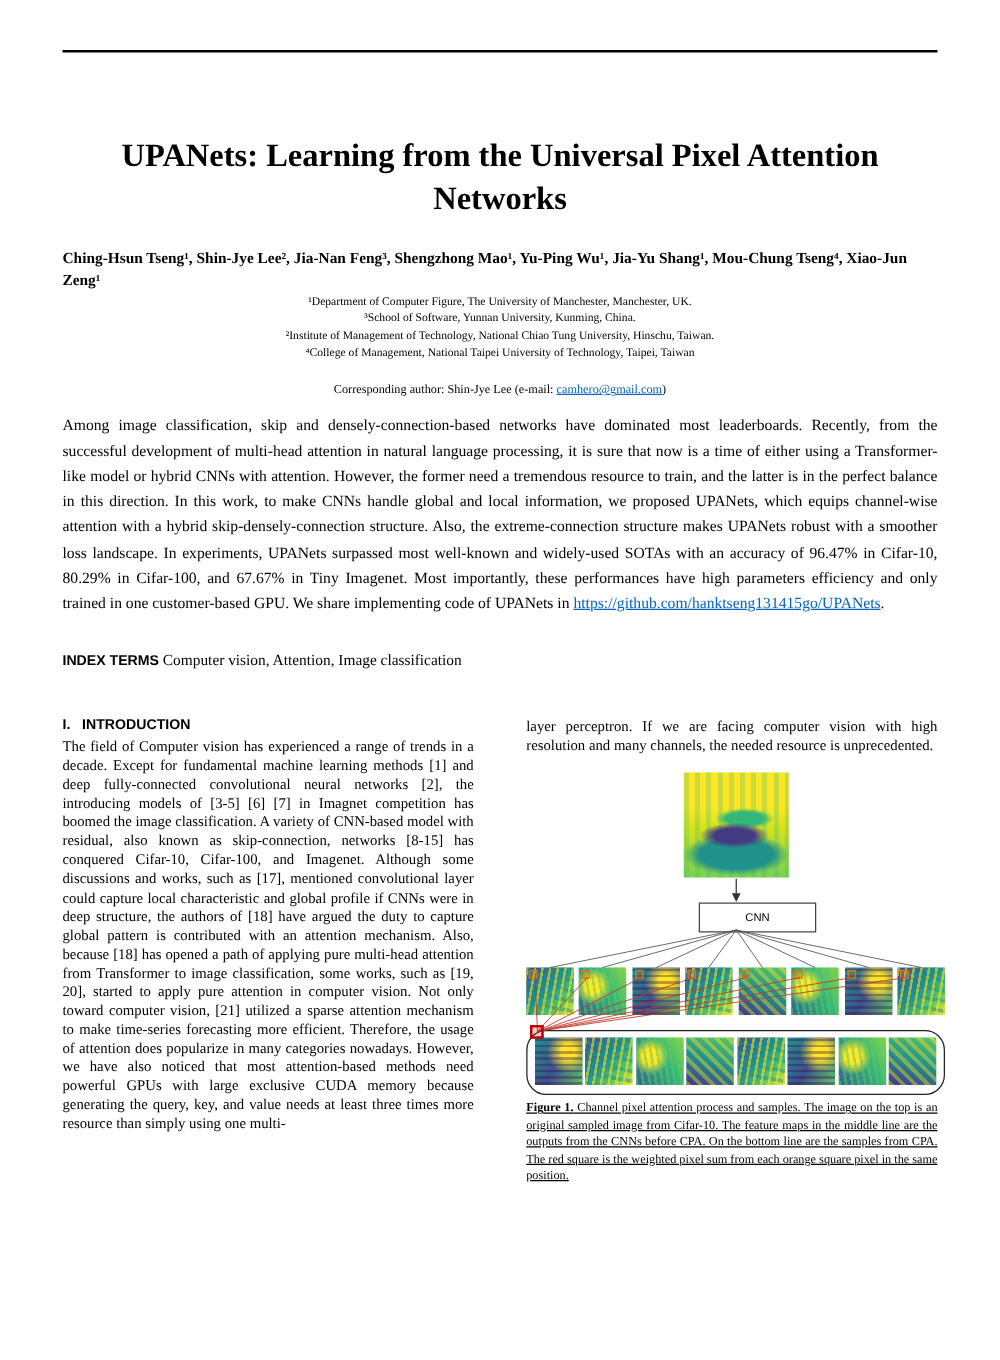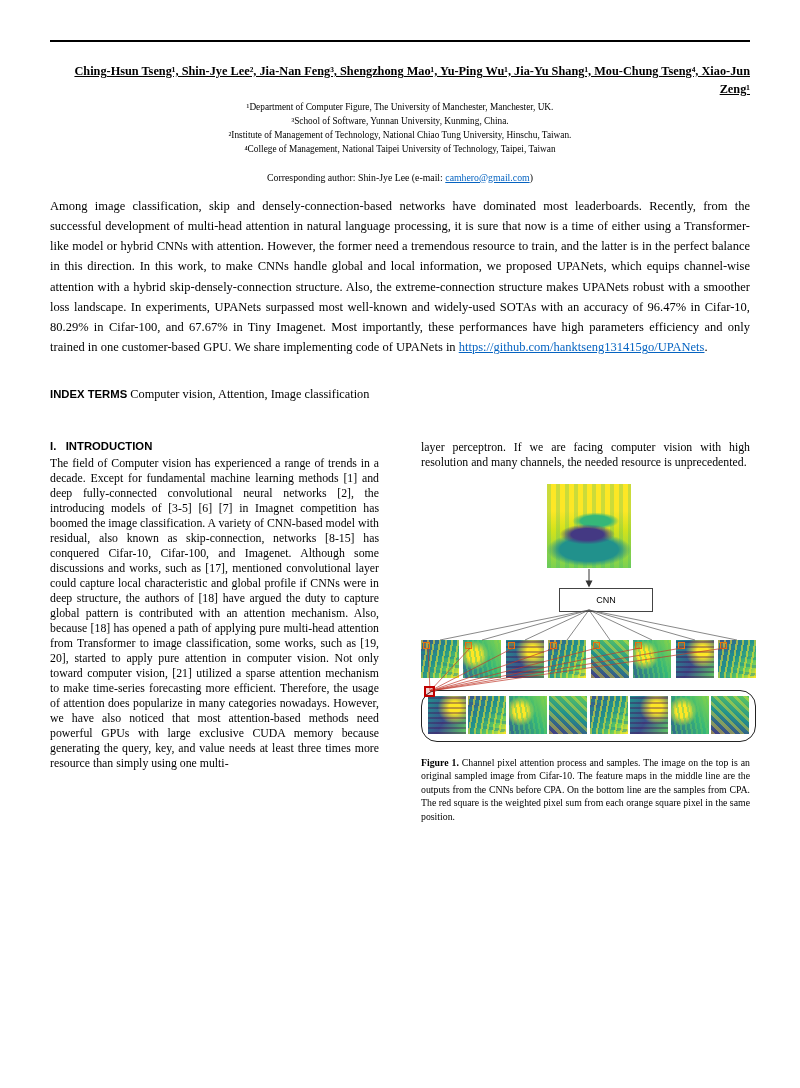--- a/index.html
+++ b/index.html
@@ -2,22 +2,22 @@
 <html><head>
 <meta charset="utf-8">
 <style>
   html,body{margin:0;padding:0;background:#fff;}
   .page{position:relative;width:800px;height:1088px;box-sizing:border-box;
         padding:0 50px;background:#fff;overflow:hidden;
         font-family:"Liberation Serif", serif;color:#000;}
   .top-rule{margin-top:40px;border-top:2px solid #000;width:100%;}
   .title{margin:66px auto 0 auto;max-width:640px;text-align:center;
          font-size:26px;line-height:1.32;font-weight:bold;}
-  .authors{margin:20px auto 0 auto;max-width:700px;text-align:right;
-           font-size:12.3px;font-weight:bold;line-height:1.5;text-decoration:underline;}
+  .authors{margin:20px auto 0 auto;max-width:700px;text-align:left;
+           font-size:12.3px;font-weight:bold;line-height:1.5;}
   .affiliations{margin-top:2px;text-align:center;font-size:9.3px;line-height:1.5;}
   .corresponding{margin-top:15px;text-align:center;font-size:9.8px;}
   a.link{color:#0563c1;text-decoration:underline;cursor:pointer;}
   .abstract-heading{margin-top:20px;text-align:center;font-size:12.5px;
                     font-weight:bold;font-family:"Liberation Sans",sans-serif;}
   .abstract{margin-top:13px;font-size:12.5px;line-height:1.62;text-align:justify;}
   .index-terms{margin-top:29px;font-size:12.3px;}
   .index-terms .label{font-family:"Liberation Sans",sans-serif;font-weight:bold;font-size:11.3px;}
   .columns{display:flex;gap:42px;margin-top:38px;}
   .col{flex:1;min-width:0;}
@@ -55,30 +55,31 @@
       repeating-linear-gradient(80deg, rgba(94,201,98,.5) 0 2px, transparent 2px 5px),
       radial-gradient(circle at 30% 40%, #fde725 0 18%, transparent 42%),
       linear-gradient(60deg,#31688e,#35b779 60%,#90d743);}
   .v3{background:
       repeating-linear-gradient(0deg, rgba(68,1,84,.35) 0 2px, transparent 2px 5px),
       radial-gradient(circle at 70% 30%, #fde725 0 15%, transparent 45%),
       linear-gradient(120deg,#21918c,#3b528b 50%,#5ec962);}
   .v4{background:
       repeating-linear-gradient(45deg, rgba(253,231,37,.4) 0 3px, transparent 3px 7px),
       linear-gradient(200deg,#5ec962,#21918c 50%,#443983);}
-  .caption{margin-top:10px;font-size:9.8px;line-height:1.38;text-align:justify;}
+  .caption{font-size:9.8px;line-height:1.38;text-align:justify;text-decoration:underline;}
   .caption .cap-label{font-weight:bold;}
 </style>
 </head>
 <body>
 
 <div class="page">
 
   <div class="top-rule"></div>
 
+  <h1 class="title">UPANets: Learning from the Universal Pixel Attention Networks</h1>
 
   <div class="authors">Ching-Hsun Tseng¹, Shin-Jye Lee², Jia-Nan Feng³, Shengzhong Mao¹, Yu-Ping Wu¹, Jia-Yu Shang¹, Mou-Chung Tseng⁴, Xiao-Jun Zeng¹</div>
 
   <div class="affiliations">
     <div>¹Department of Computer Figure, The University of Manchester, Manchester, UK.</div>
     <div>³School of Software, Yunnan University, Kunming, China.</div>
     <div>²Institute of Management of Technology, National Chiao Tung University, Hinschu, Taiwan.</div>
     <div>⁴College of Management, National Taipei University of Technology, Taipei, Taiwan</div>
   </div>
 

